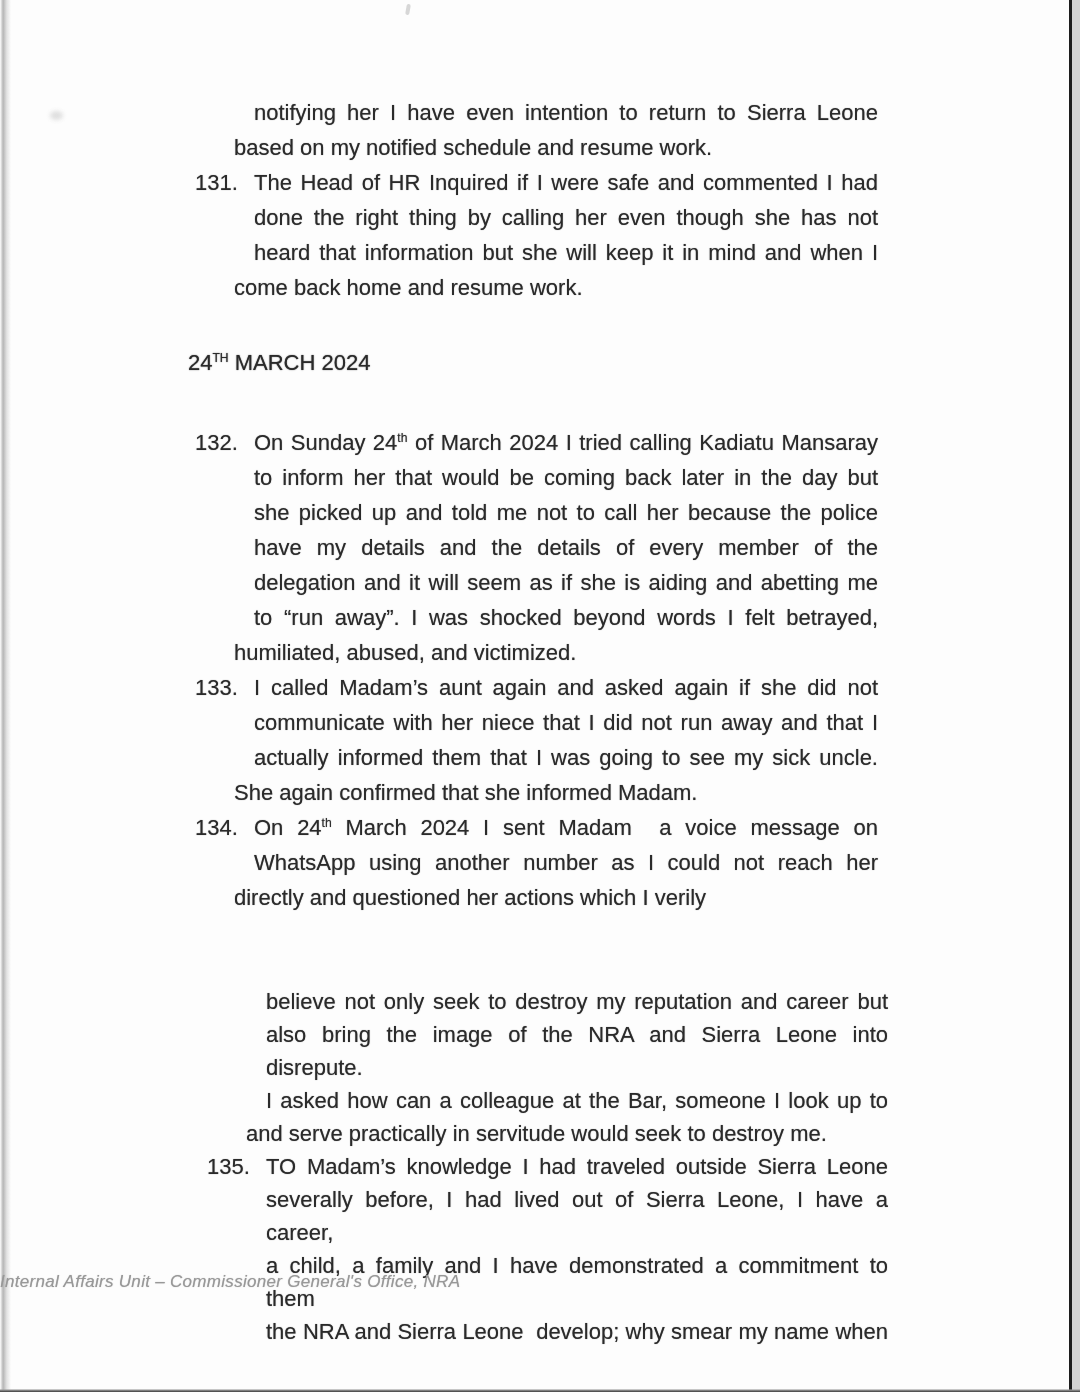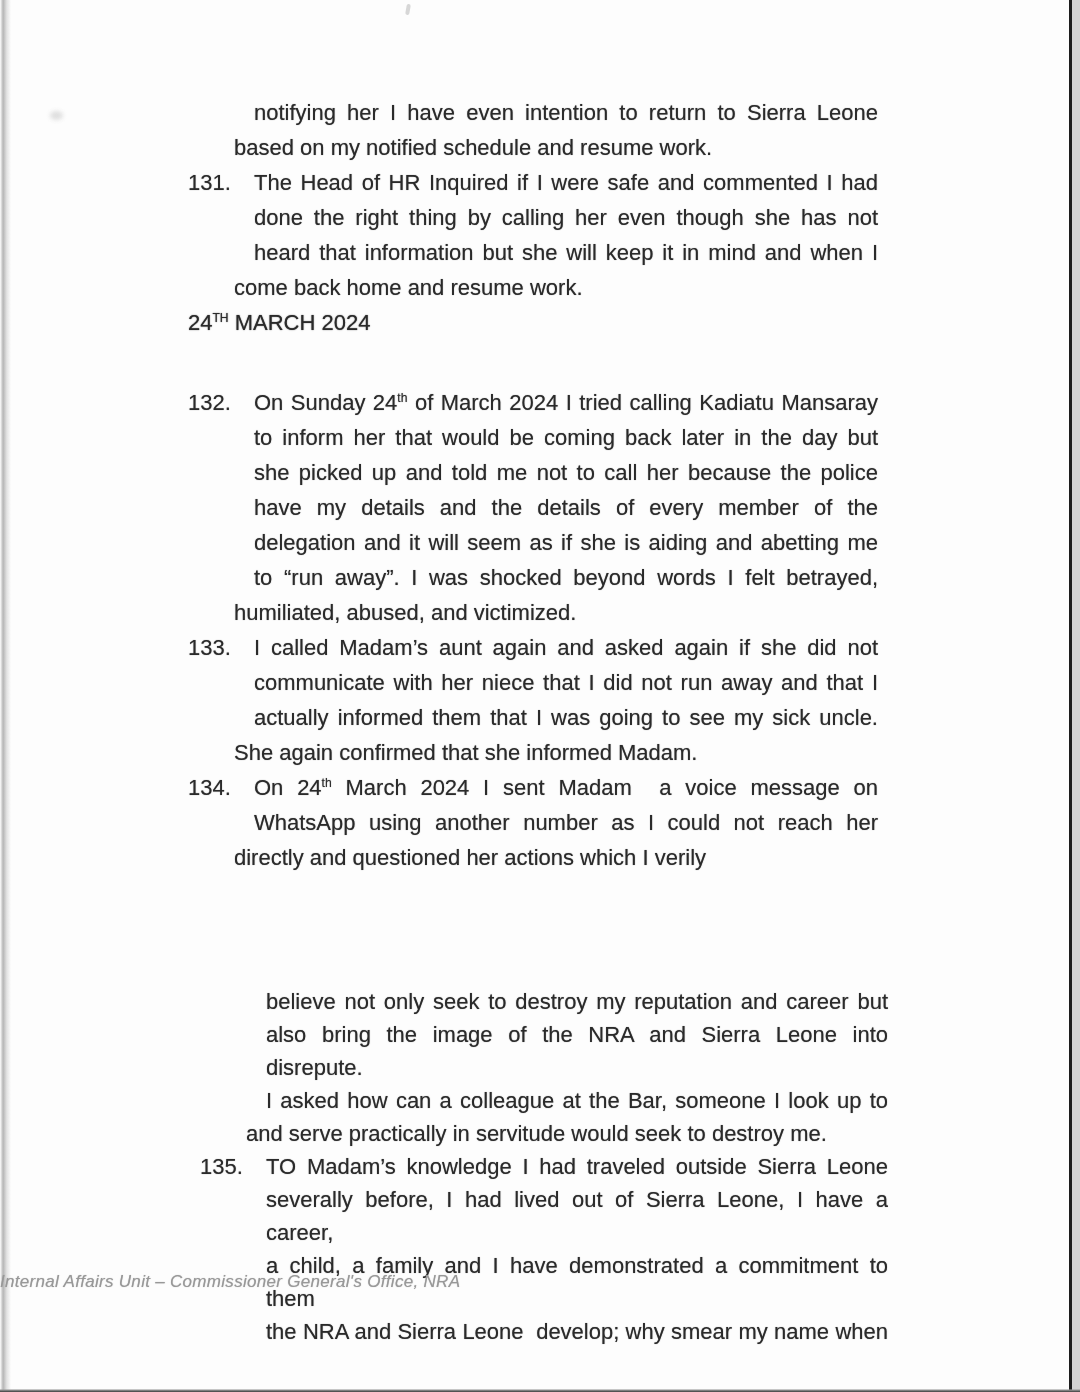--- a/index.html
+++ b/index.html
@@ -42,25 +42,25 @@
   .text-block {
     position: absolute;
     color: #2a2a2a;
     font-size: 22px;
     text-shadow: 0 0 1px rgba(40,40,40,0.6);
   }
   #block-1 { left: 188px; top: 95px;  width: 690px; line-height: 35px; }
   #block-2 { left: 200px; top: 985px; width: 688px; line-height: 33px; }
 
   .para { position: relative; padding-left: 46px; }
-  .num  { position: absolute; left: 0; top: 0; }
+  .num  { position: absolute; left: 7px; top: 0; }
   .line { white-space: pre-wrap; }
   .line.just { text-align: justify; text-align-last: justify; margin-left: 20px; }
   .line.end  { text-align: left; }
-  .heading { margin-bottom: 45px; text-shadow: 0 0 1.2px rgba(30,30,30,0.8); }
+  .heading { margin-top: 40px; margin-bottom: 45px; text-shadow: 0 0 1.2px rgba(30,30,30,0.8); }
   sup { font-size: 0.55em; line-height: 0; }
 
   .footer {
     position: absolute; left: 0; right: 14px; top: 1272px;
     font-style: italic;
     font-size: 17px;
     line-height: 20px;
     color: #989898;
     letter-spacing: 0.3px;
     text-shadow: 0 0 1px rgba(150,150,150,0.7);

